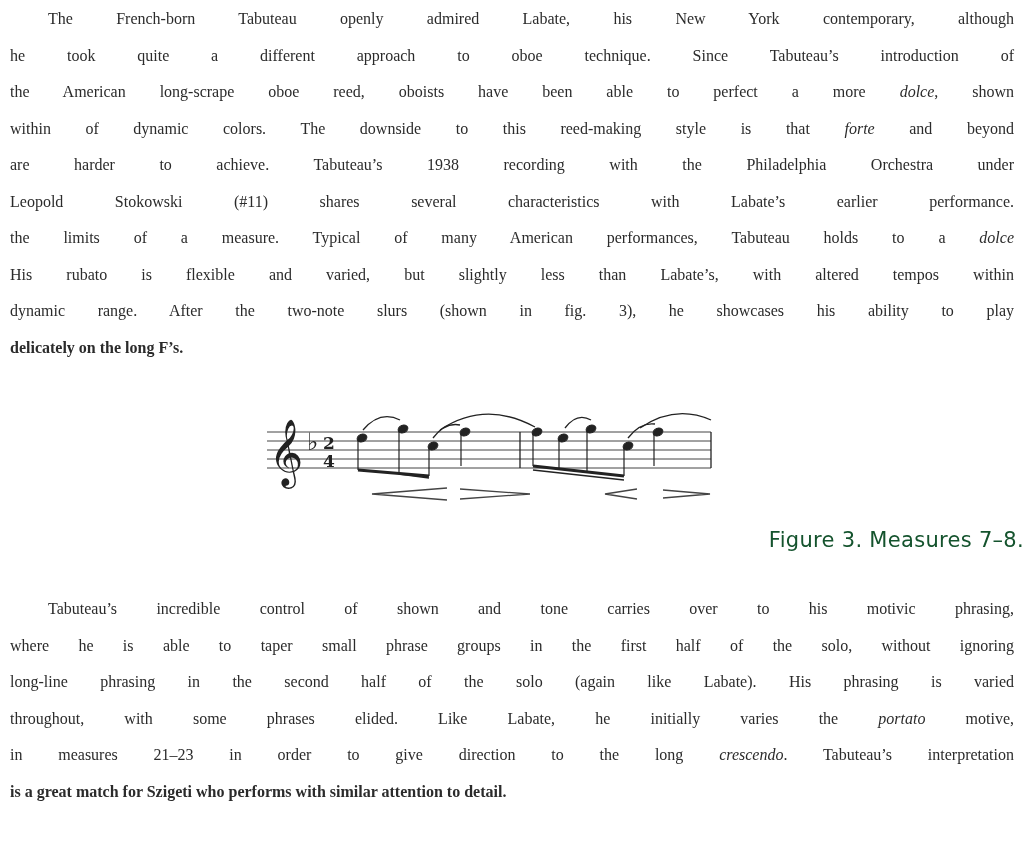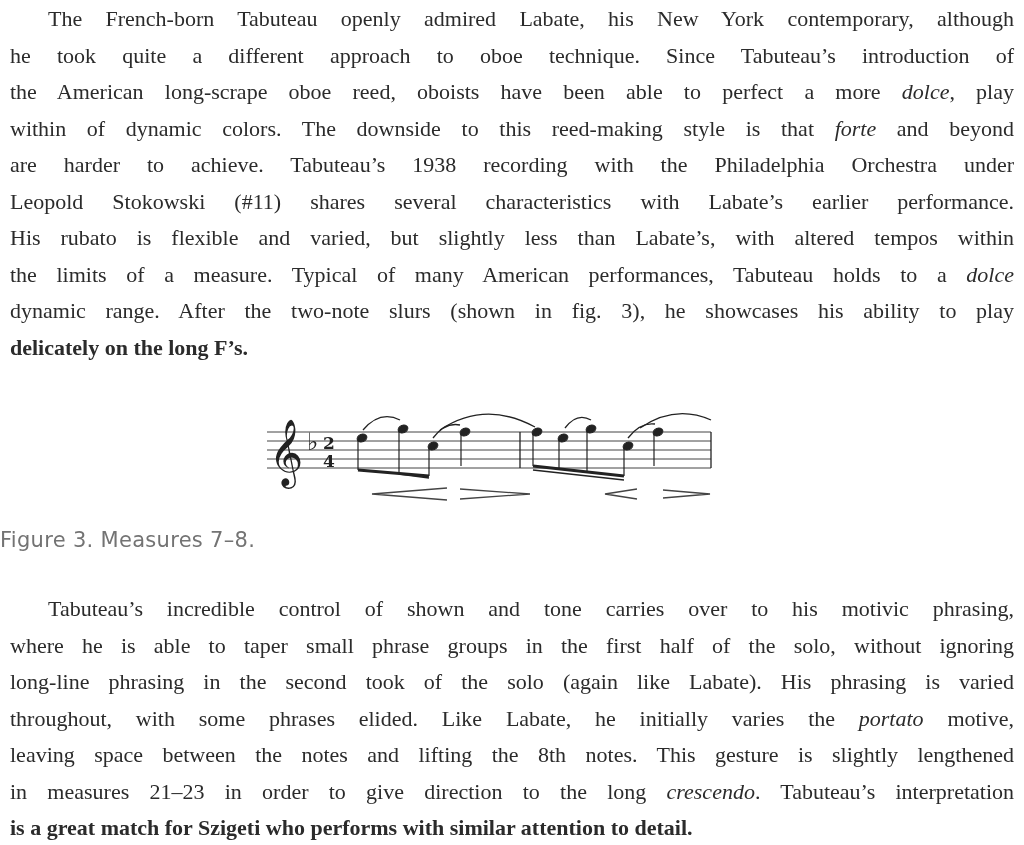--- a/index.html
+++ b/index.html
@@ -3,48 +3,48 @@
 <meta charset="utf-8">
 <style>
   html, body { margin: 0; padding: 0; background: #ffffff; }
   body {
     width: 1024px; height: 845px; overflow: hidden; position: relative;
     font-family: "Liberation Serif", "DejaVu Serif", serif;
     color: #2b2b2b;
   }
   .para {
     position: absolute; left: 10px; width: 1004px;
-    font-size: 22px; line-height: 36.5px;
+    font-size: 16px; line-height: 36.5px;
     margin: 0;
   }
   .line { display: block; white-space: nowrap; text-align: justify; text-align-last: justify; }
   .line.last { text-align-last: left; font-weight: bold; }
   .line.indent { padding-left: 38px; }
   .para1 { top: 1px; }
   .para2 { top: 591px; }
   i { }
   .figure { position: absolute; left: 255px; top: 400px; width: 470px; height: 110px; }
   .caption {
-    position: absolute; top: 528px; left: 0; width: 1024px; text-align: left;
-    font-family: "DejaVu Sans", sans-serif; font-size: 21px; color: #737373;
+    position: absolute; top: 528px; left: 0; width: 1024px; text-align: right;
+    font-family: "DejaVu Sans", sans-serif; font-size: 21px; color: #14532d;
     letter-spacing: 0.3px;
   }
 </style>
 </head>
 <body>
 
 <div class="para para1" id="p0">
     <span class="line indent"><span>The French-born Tabuteau openly admired Labate, his New York contemporary, although</span></span>
     <span class="line"><span>he took quite a different approach to oboe technique. Since Tabuteau’s introduction of</span></span>
-    <span class="line"><span>the American long-scrape oboe reed, oboists have been able to perfect a more </span><i>dolce</i><span>, play</span></span>
+    <span class="line"><span>the American long-scrape oboe reed, oboists have been able to perfect a more </span><i>dolce</i><span>, shown</span></span>
     <span class="line"><span>within of dynamic colors. The downside to this reed-making style is that </span><i>forte</i><span> and beyond</span></span>
     <span class="line"><span>are harder to achieve. Tabuteau’s 1938 recording with the Philadelphia Orchestra under</span></span>
     <span class="line"><span>Leopold Stokowski (#11) shares several characteristics with Labate’s earlier performance.</span></span>
+    <span class="line"><span>the limits of a measure. Typical of many American performances, Tabuteau holds to a </span><i>dolce</i></span>
     <span class="line"><span>His rubato is flexible and varied, but slightly less than Labate’s, with altered tempos within</span></span>
-    <span class="line"><span>the limits of a measure. Typical of many American performances, Tabuteau holds to a </span><i>dolce</i></span>
     <span class="line"><span>dynamic range. After the two-note slurs (shown in fig. 3), he showcases his ability to play</span></span>
     <span class="line last"><span>delicately on the long F’s.</span></span>
   </div>
 
 <svg class="figure" viewBox="0 0 470 110" xmlns="http://www.w3.org/2000/svg">
   <g stroke="#444" stroke-width="1">
     <line x1="12" y1="32" x2="456" y2="32"></line>
     <line x1="12" y1="41" x2="456" y2="41"></line>
     <line x1="12" y1="50" x2="456" y2="50"></line>
     <line x1="12" y1="59" x2="456" y2="59"></line>
@@ -97,18 +97,17 @@
     <polyline points="382,89 350,94 382,99"></polyline>
     <polyline points="408,90 455,94 408,98"></polyline>
   </g>
 </svg>
 
 <div class="caption">Figure 3. Measures 7–8.</div>
 
 <div class="para para2" id="p1">
     <span class="line indent"><span>Tabuteau’s incredible control of shown and tone carries over to his motivic phrasing,</span></span>
     <span class="line"><span>where he is able to taper small phrase groups in the first half of the solo, without ignoring</span></span>
-    <span class="line"><span>long-line phrasing in the second took of the solo (again like Labate). His phrasing is varied</span></span>
+    <span class="line"><span>long-line phrasing in the second half of the solo (again like Labate). His phrasing is varied</span></span>
     <span class="line"><span>throughout, with some phrases elided. Like Labate, he initially varies the </span><i>portato</i><span> motive,</span></span>
-    <span class="line"><span>leaving space between the notes and lifting the 8th notes. This gesture is slightly lengthened</span></span>
     <span class="line"><span>in measures 21–23 in order to give direction to the long </span><i>crescendo</i><span>. Tabuteau’s interpretation</span></span>
     <span class="line last"><span>is a great match for Szigeti who performs with similar attention to detail.</span></span>
   </div>
 
 </body></html>

